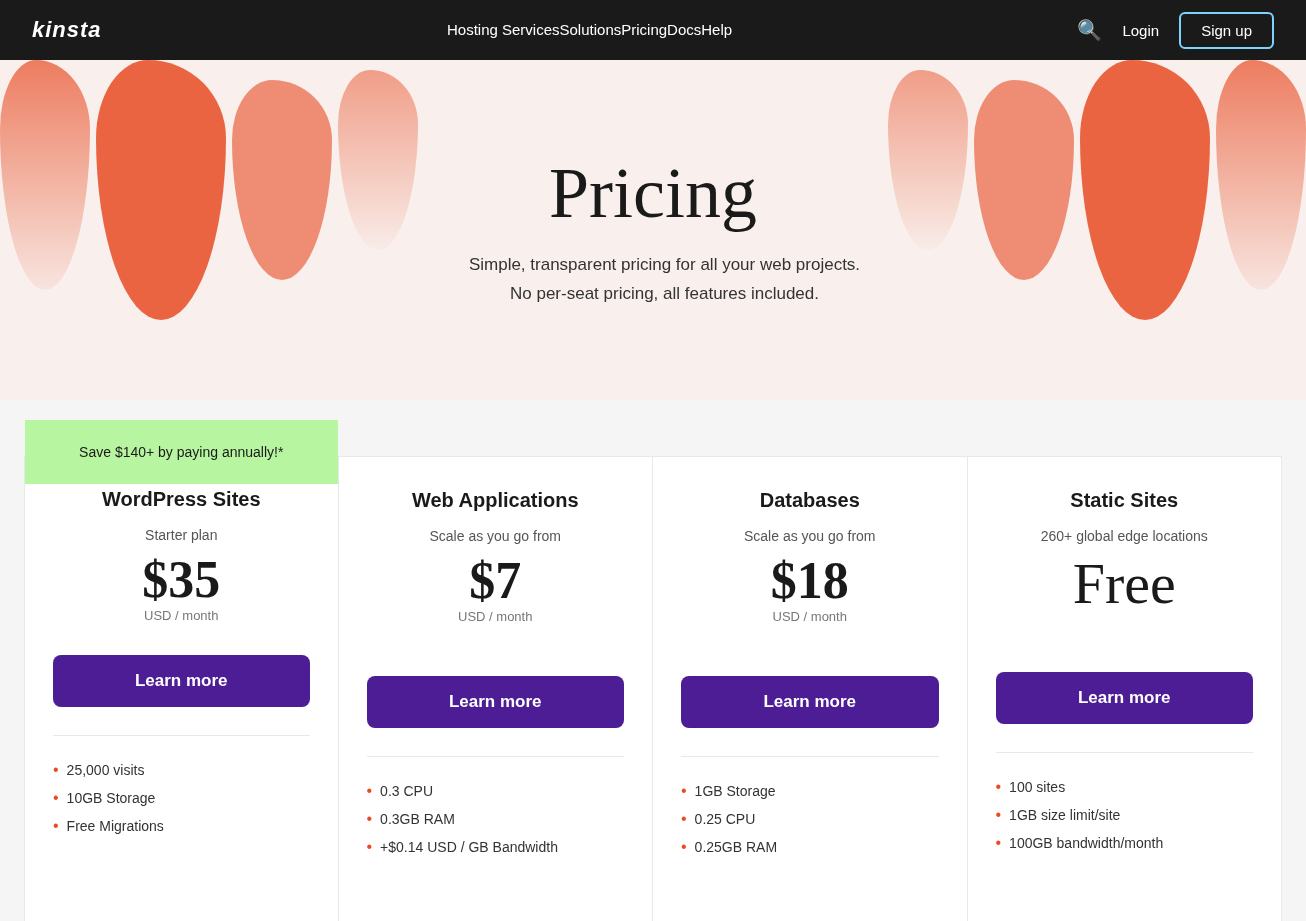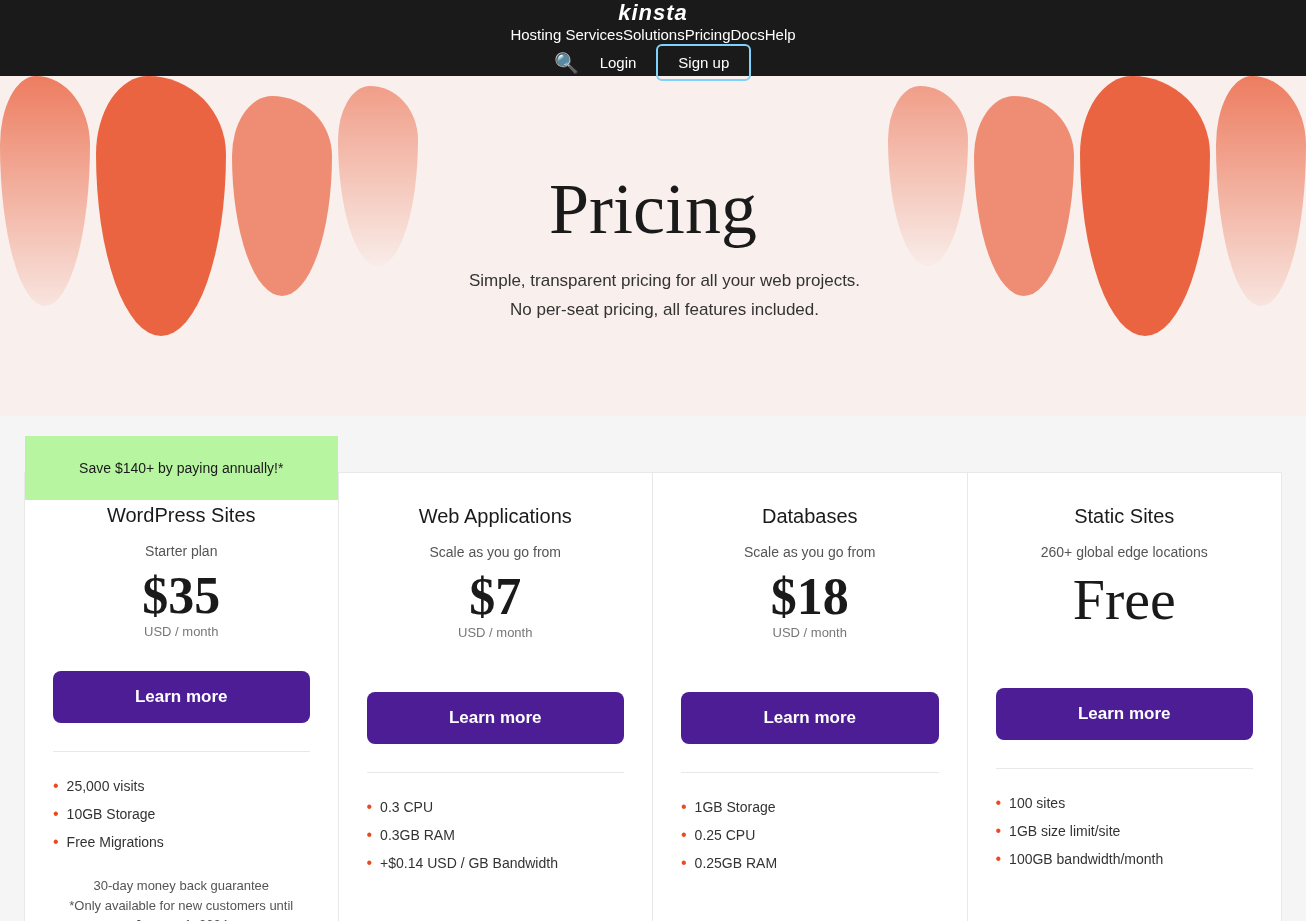--- a/index.html
+++ b/index.html
@@ -5,24 +5,23 @@
     * { margin: 0; padding: 0; box-sizing: border-box; }
     body { font-family: -apple-system, BlinkMacSystemFont, 'Segoe UI', sans-serif; background: #fff; width: 1306px; min-height: 921px; overflow-x: hidden; }
 
     
     nav {
       background: #1a1a1a;
       display: flex;
       align-items: center;
       justify-content: space-between;
       padding: 0 32px;
-      height: 76px;
+      height: 60px;
       position: relative;
       z-index: 10;
-      flex-direction: column;
     }
     .logo {
       color: #fff;
       font-size: 22px;
       font-weight: 700;
       letter-spacing: 1px;
       font-style: italic;
     }
     .nav-links {
       display: flex;
@@ -142,21 +141,21 @@
       background: #b8f5a0;
       color: #1a1a1a;
       font-size: 14px;
       font-weight: 500;
       padding: 24px 16px;
       text-align: center;
     }
 
     .plan-name {
       font-size: 20px;
-      font-weight: 400;
+      font-weight: 700;
       color: #1a1a1a;
       text-align: center;
       margin-bottom: 16px;
     }
     .plan-subtitle {
       font-size: 14px;
       color: #555;
       text-align: center;
       margin-bottom: 8px;
     }
@@ -295,24 +294,20 @@
         <p class="plan-subtitle">Starter plan</p>
         <div class="plan-price">$35</div>
         <p class="plan-price-note">USD  / month</p>
         <button class="plan-cta">Learn more</button>
         <hr class="plan-divider">
         <ul class="plan-features">
           <li>25,000 visits</li>
           <li>10GB Storage</li>
           <li>Free Migrations</li>
         </ul>
-        <div class="plan-guarantee">
-          <span>30-day money back guarantee</span><br>
-          <span>*Only available for new customers until January 1, 2024</span>
-        </div>
       </div>
 
       <div class="plan-card" style="display:flex;flex-direction:column;">
         <h2 class="plan-name">Web Applications</h2>
         <p class="plan-subtitle">Scale as you go from</p>
         <div class="plan-price">$7</div>
         <p class="plan-price-note">USD  / month</p>
         <button class="plan-cta">Learn more</button>
         <hr class="plan-divider">
         <ul class="plan-features">

